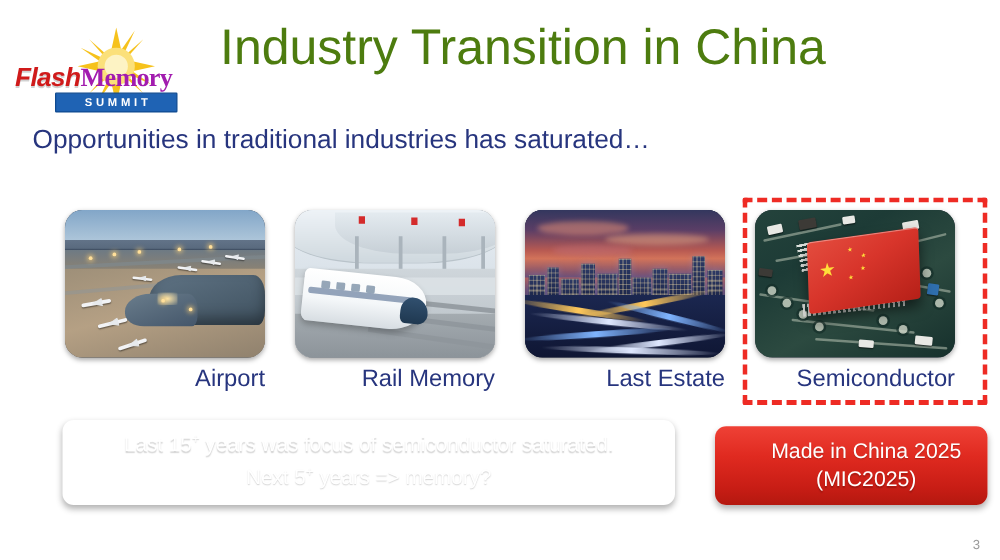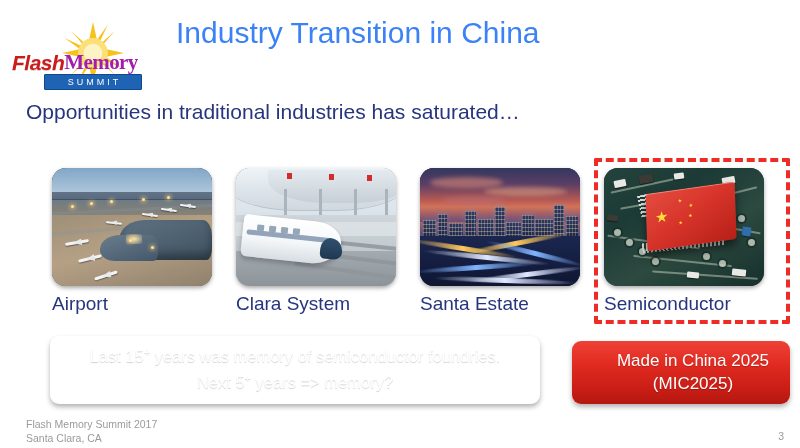--- a/index.html
+++ b/index.html
@@ -22,46 +22,46 @@
       padding-left:2px;}
   .logo .memory{
       font-family:"Liberation Serif","DejaVu Serif",serif;
       font-weight:bold;font-size:21px;color:#a21caf;letter-spacing:-0.6px;
       line-height:1;margin-left:0px;}
   .logo .summit{
       position:absolute;left:34px;top:50px;width:96px;height:14px;
       background:#1f63b4;border:1px solid #0f4a90;border-radius:1px;
       display:flex;align-items:center;justify-content:center;}
   .logo .summit span{
-      color:#fff;font-size:9px;font-weight:normal;letter-spacing:3px;
+      color:#fff;font-size:9px;font-weight:bold;letter-spacing:3px;
       line-height:1;padding-left:3px;}
 
   
   .title{
     position:absolute;left:176px;top:16px;
-    font-size:30px;color:#3b82f6;font-weight:normal;letter-spacing:0px;
+    font-size:40px;color:#4d7c0f;font-weight:normal;letter-spacing:0px;
     white-space:nowrap;
   }
 
   
   .subtitle{
     position:absolute;left:26px;top:100px;
     font-size:21px;color:#27357e;white-space:nowrap;
   }
 
   
   .cards{position:absolute;left:0;top:160px;width:800px;height:160px;}
   .card{position:absolute;width:160px;}
   .thumb{
     width:160px;height:118px;border-radius:14px;overflow:hidden;position:relative;
     box-shadow:0 2px 4px rgba(0,0,0,.35);
     background:#2a3340;
   }
   .caption{
-    margin-top:7px;text-align:left;font-size:19px;color:#27357e;white-space:nowrap;
+    margin-top:7px;text-align:right;font-size:19px;color:#27357e;white-space:nowrap;
   }
 
   
   .airport{position:absolute;inset:0;
      background:
        linear-gradient(#7c9fc4 0%,#8fb0cd 22%,#5e6d77 23%,#6b7884 30%,#7d7468 31%,#9a8a74 55%,#aa9madd 56%,#b09a80 100%);
   }
   .airport .sky{position:absolute;left:0;top:0;right:0;height:26%;
      background:linear-gradient(#82a6c8,#b9cede);}
   .airport .hills{position:absolute;left:0;top:20%;right:0;height:7%;
@@ -289,21 +289,21 @@
           <div class="train">
             <div class="stripe"></div>
             <div class="win" style="left:14%"></div>
             <div class="win" style="left:26%"></div>
             <div class="win" style="left:38%"></div>
             <div class="win" style="left:50%"></div>
             <div class="nose"></div>
           </div>
         </div>
       </div>
-      <div class="caption">Clara System</div>
+      <div class="caption">Rail Memory</div>
     </div>
 
     <div class="card" style="left:420px;top:8px">
       <div class="thumb">
         <div class="city">
           <div class="sky"></div>
           <div class="cloud" style="left:6%;top:8%;width:46%;height:9%;background:rgba(255,160,120,.45)"></div>
           <div class="cloud" style="left:40%;top:16%;width:52%;height:8%;background:rgba(255,190,140,.4)"></div>
           <div class="cloud" style="left:14%;top:24%;width:40%;height:7%;background:rgba(190,110,120,.45)"></div>
           <div class="skyline">
@@ -322,21 +322,21 @@
           <div class="ground"></div>
           <div class="trail t-gold" style="left:-8%;top:66%;width:70%;transform:rotate(9deg)"></div>
           <div class="trail t-white" style="left:2%;top:74%;width:80%;transform:rotate(6deg)"></div>
           <div class="trail t-blue" style="left:-4%;top:82%;width:78%;transform:rotate(-4deg)"></div>
           <div class="trail t-gold" style="left:24%;top:62%;width:72%;transform:rotate(-11deg)"></div>
           <div class="trail t-white" style="left:30%;top:88%;width:74%;transform:rotate(-7deg)"></div>
           <div class="trail t-blue" style="left:40%;top:70%;width:64%;transform:rotate(14deg)"></div>
           <div class="trail t-white" style="left:8%;top:93%;width:90%;transform:rotate(2deg)"></div>
         </div>
       </div>
-      <div class="caption">Santa Estate</div>
+      <div class="caption">Last Estate</div>
     </div>
 
     <div class="card" style="left:604px;top:8px">
       <div class="thumb">
         <div class="pcb">
           <div class="trace" style="left:4%;top:14%;width:40%;transform:rotate(-12deg)"></div>
           <div class="trace" style="left:10%;top:30%;width:34%;transform:rotate(-10deg)"></div>
           <div class="trace" style="left:2%;top:62%;width:58%;transform:rotate(8deg)"></div>
           <div class="trace" style="left:18%;top:78%;width:62%;transform:rotate(6deg)"></div>
           <div class="trace" style="left:56%;top:22%;width:40%;transform:rotate(-14deg)"></div>
@@ -370,28 +370,24 @@
         </div>
       </div>
       <div class="caption">Semiconductor</div>
     </div>
 
   </div>
 
   <div class="highlight"></div>
 
   <div class="greenbox">
-    <div class="line"><span>Last 15</span><sup>+</sup><span> years was memory of semiconductor foundries.</span></div>
+    <div class="line"><span>Last 15</span><sup>+</sup><span> years was focus of semiconductor saturated.</span></div>
     <div class="line"><span>Next 5</span><sup>+</sup><span> years =&gt; memory?</span></div>
   </div>
 
   <div class="redbox">
     <div class="line">Made in China 2025</div>
     <div class="line">(MIC2025)</div>
   </div>
 
-  <div class="footer">
-    <div>Flash Memory Summit 2017</div>
-    <div>Santa Clara, CA</div>
-  </div>
   <div class="pageno">3</div>
 
 </div>
 
 </body></html>

